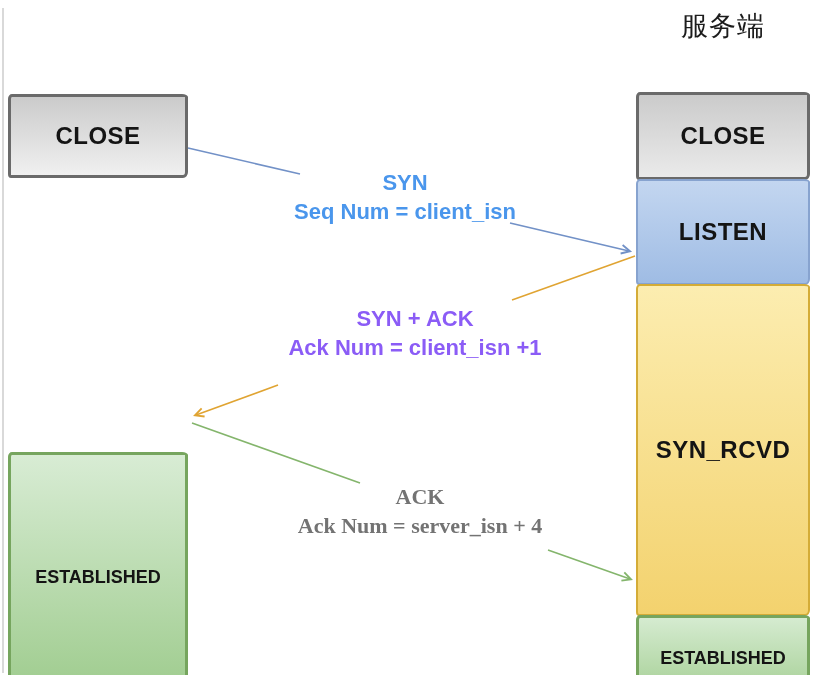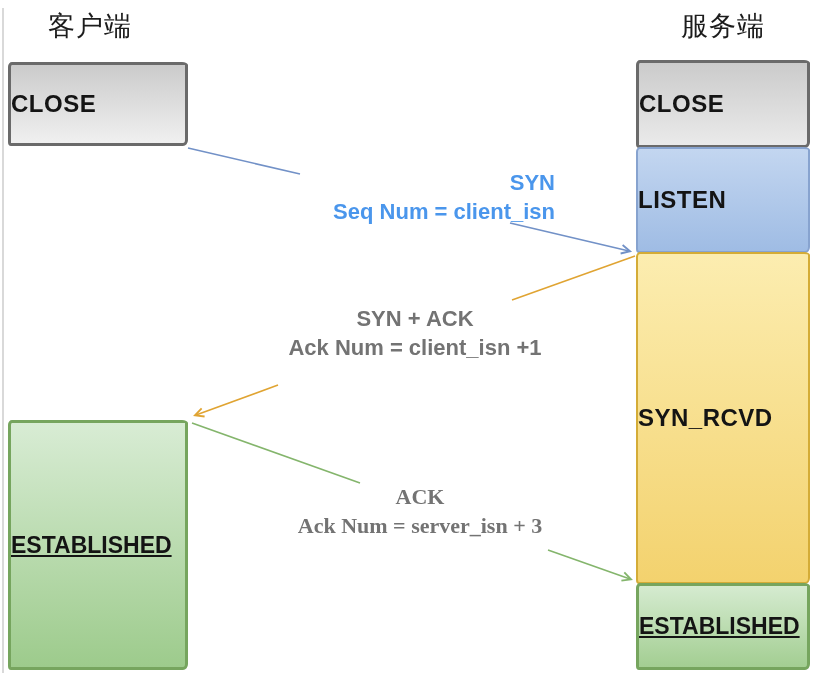--- a/index.html
+++ b/index.html
@@ -15,28 +15,29 @@
   .heading{
     position:absolute;top:8px;height:36px;line-height:36px;
     text-align:center;font-size:27px;color:#1c1c1c;letter-spacing:1px;
   }
   .heading-client{left:0;width:180px;}
   .heading-server{left:636px;width:174px;}
 
   .box{
     position:absolute;box-sizing:border-box;
     border:2px solid #888;
-    display:flex;align-items:center;justify-content:flex-start;
+    display:flex;align-items:center;justify-content:center;
     border-radius:4px 6px 5px 3px / 5px 3px 6px 4px;
+    margin-top:32px;
   }
   .state-label{
     font-weight:700;font-size:24px;color:#141414;letter-spacing:0.5px;
     white-space:nowrap;
   }
-  .label-sm{font-size:23px;letter-spacing:0;text-decoration:underline;}
+  .label-sm{font-size:18px;letter-spacing:0;}
 
   
   .c-close  {left:8px;  top:62px;  width:180px; height:84px; border-width:3px;}
   .c-syssent{left:8px;  top:145px; width:180px; height:276px;}
   .c-estab  {left:8px;  top:420px; width:180px; height:250px; border-width:3px;}
 
   
   .s-close  {left:636px; top:60px;  width:174px; height:88px; border-width:3px;}
   .s-listen {left:636px; top:147px; width:174px; height:106px;}
   .s-synrcvd{left:636px; top:252px; width:174px; height:332px;}
@@ -53,21 +54,20 @@
   .msg-synack{left:250px; top:304px; width:330px;}
   .msg-ack   {left:260px; top:482px; width:320px;}
 </style>
 </head>
 <body>
 
 <div class="stage" style="background: rgb(255, 255, 255);">
 
   <div class="edge"></div>
 
-  <div class="heading heading-client">客户端</div>
   <div class="heading heading-server">服务端</div>
 
   <div class="box c-close" style="background: linear-gradient(rgb(203, 203, 203), rgb(240, 240, 240)); border-color: rgb(106, 106, 106);">
     <span class="state-label">CLOSE</span>
   </div>
   <div class="box c-estab" style="background: linear-gradient(rgb(216, 236, 212), rgb(157, 203, 140)); border-color: rgb(118, 165, 94);">
     <span class="state-label label-sm">ESTABLISHED</span>
   </div>
 
   <div class="box s-close" style="background: linear-gradient(rgb(203, 203, 203), rgb(234, 234, 234)); border-color: rgb(106, 106, 106);">
@@ -103,28 +103,28 @@
     <g>
       <line x1="635" y1="256" x2="512" y2="300" stroke-width="1.6" stroke="#e0a432"></line>
       <line x1="278" y1="385" x2="196" y2="415" stroke-width="1.6" marker-end="url(#ah-synack)" stroke="#e0a432"></line>
     </g>
     <g>
       <line x1="192" y1="423" x2="360" y2="483" stroke-width="1.6" stroke="#84b56c"></line>
       <line x1="548" y1="550" x2="630" y2="579" stroke-width="1.6" marker-end="url(#ah-ack)" stroke="#84b56c"></line>
     </g>
   </svg>
 
-  <div class="msg msg-syn" style="color: rgb(74, 150, 236); text-align: right;">
+  <div class="msg msg-syn" style="color: rgb(74, 150, 236);">
     <div>SYN</div>
     <div>Seq Num = client_isn</div>
   </div>
 
-  <div class="msg msg-synack" style="color: #737373;">
+  <div class="msg msg-synack" style="color: #8b5cf6;">
     <div>SYN + ACK</div>
     <div>Ack Num = client_isn +1</div>
   </div>
 
   <div class="msg msg-ack" style="color: #737373; font-family: Liberation Serif, serif;">
     <div>ACK</div>
-    <div>Ack Num = server_isn + 3</div>
+    <div>Ack Num = server_isn + 4</div>
   </div>
 
 </div>
 
 </body></html>

